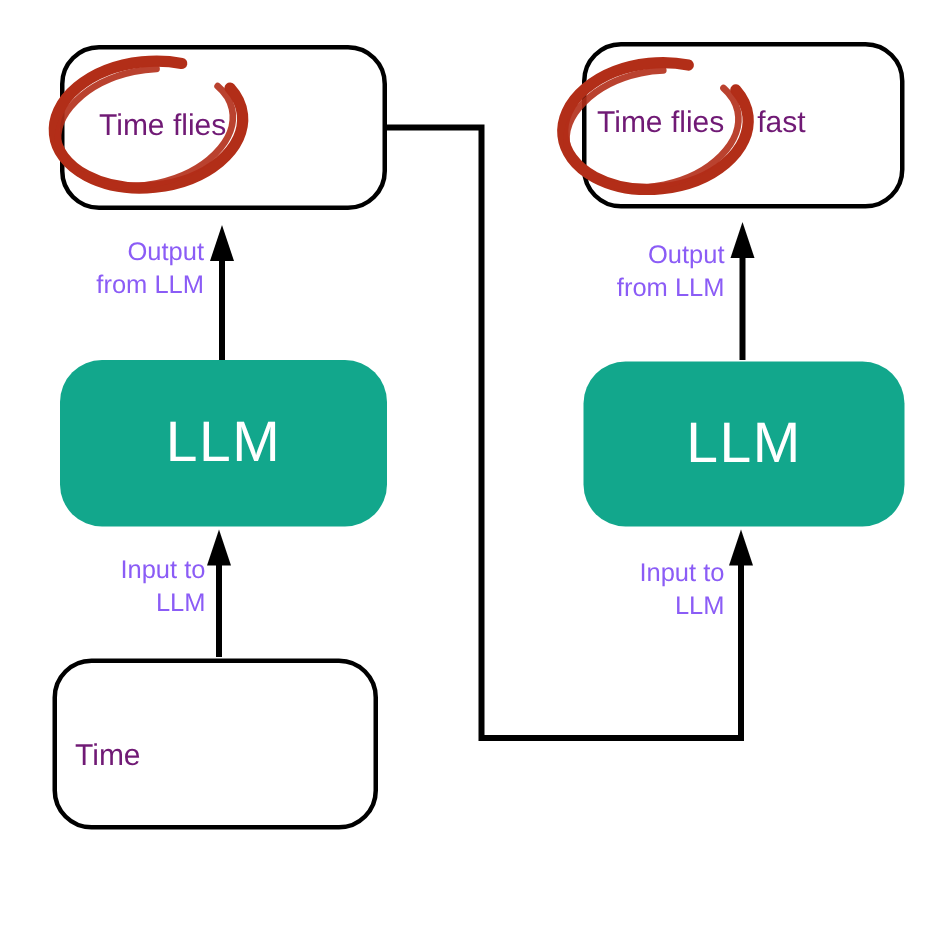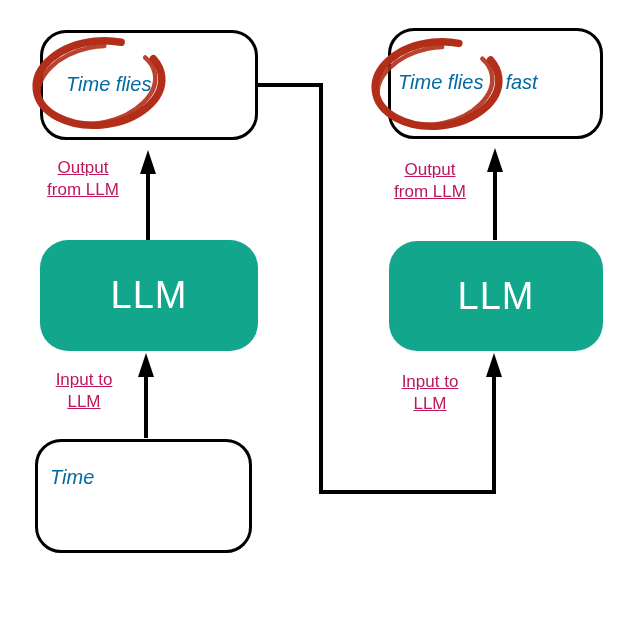--- a/index.html
+++ b/index.html
@@ -12,24 +12,24 @@
     background:#fff;
   }
   .llm-box{
     position:absolute;box-sizing:border-box;border:none;border-radius:28px;
     display:flex;align-items:center;justify-content:center;
   }
   .llm-label{
     color:#fff;font-size:38px;letter-spacing:1px;font-weight:400;
   }
   .word{
-    position:absolute;font-size:20px;line-height:28px;color:#0369a1;white-space:nowrap;font-style:italic;
+    position:absolute;font-size:20px;line-height:28px;color:#701a75;white-space:nowrap;
   }
   .edge-label{
-    position:absolute;font-size:17px;line-height:22px;text-align:center;color:#be185d;text-decoration:underline;
+    position:absolute;font-size:17px;line-height:22px;text-align:right;color:#8b5cf6;
   }
   .outR-words{position:absolute;display:flex;align-items:center;}
   .outR-words .gap{display:inline-block;width:22px;}
   svg.overlay{position:absolute;left:0;top:0;pointer-events:none;}
   #boxes{z-index:1}
   .word,.edge-label,.outR-words{z-index:2}
   svg.overlay{z-index:3}
 </style>
 </head>
 <body>
@@ -51,21 +51,21 @@
   </div>
 
   <div class="word" style="left:66px;top:70px;">Time flies</div>
 
   <div class="outR-words" style="left:398px;top:68px;height:28px;">
     <span class="word" style="position:static;">Time flies</span>
     <span class="gap"></span>
     <span class="word" style="position:static;text-align:center;">fast</span>
   </div>
 
-  <div class="word" style="left:50px;top:463px;">Time</div>
+  <div class="word" style="left:50px;top:490px;">Time</div>
 
   <div class="edge-label" style="left:30px;top:157px;width:106px;">
     <div>Output</div>
     <div>from LLM</div>
   </div>
 
   <div class="edge-label" style="left:31px;top:369px;width:106px;">
     <div>Input to</div>
     <div>LLM</div>
   </div>

